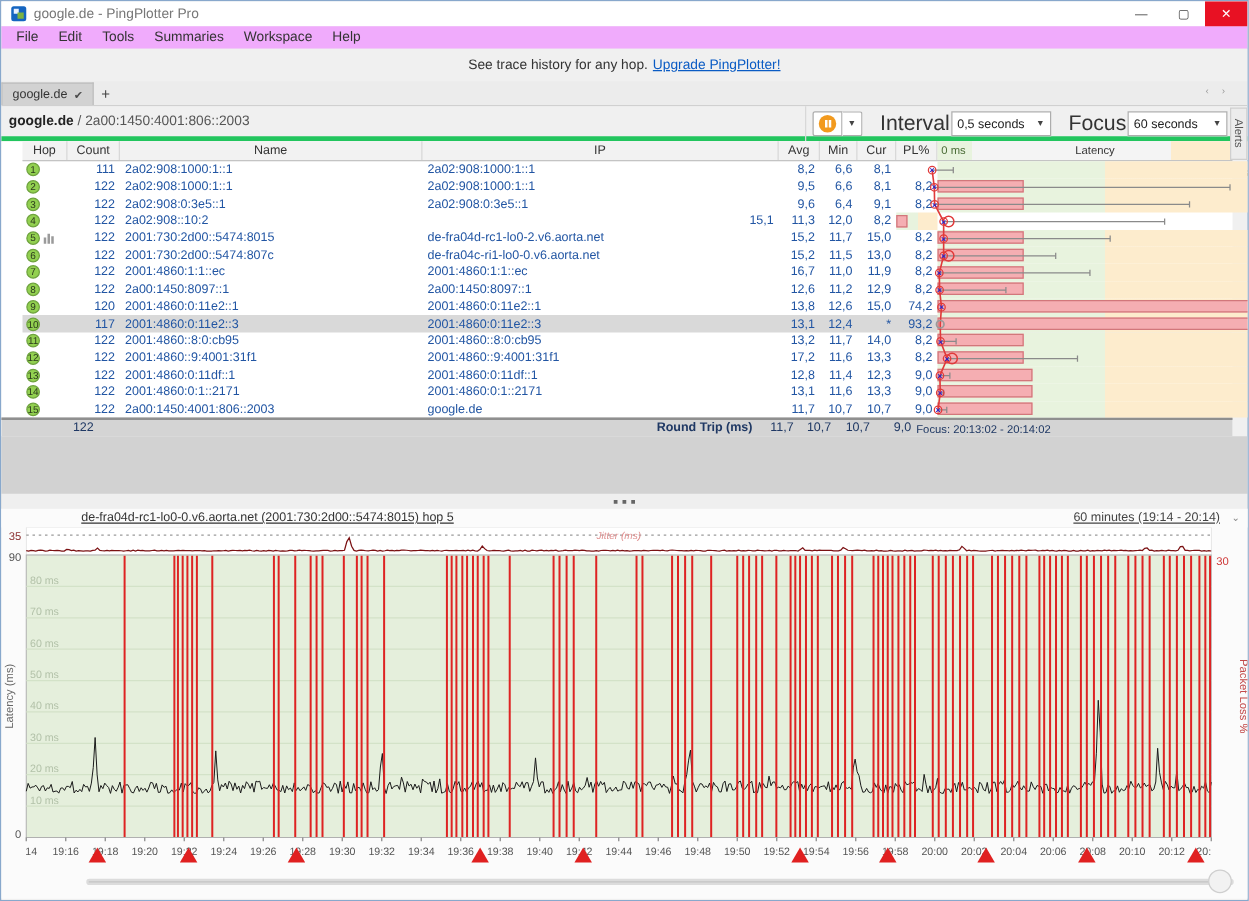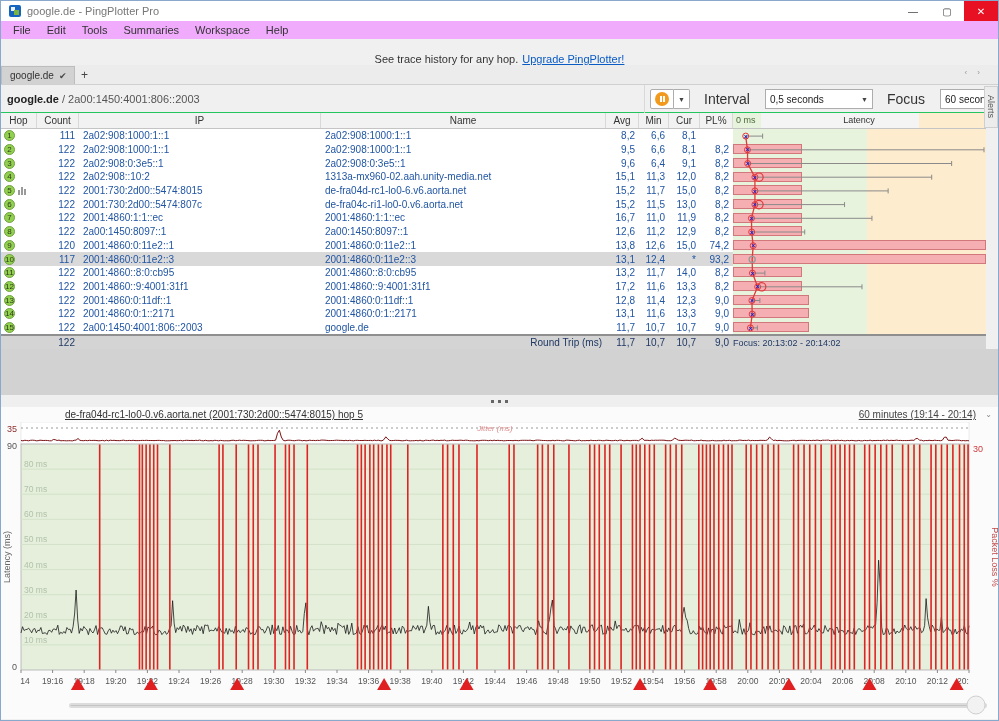--- a/index.html
+++ b/index.html
@@ -14,73 +14,73 @@
   .title-text { font-size:11px; color:#777; }
   .win-buttons { margin-left:auto; display:flex; height:20px; }
   .win-btn { width:34px; height:20px; font-size:10px; color:#444; display:flex; align-items:center; justify-content:center; }
   .win-btn.close { background:#e81123; color:#fff; }
 
   
   .menubar { height:18px; background:#f0abfc; display:flex; align-items:center; padding-left:4px; }
   .menu-item { font-size:11px; color:#333; padding:2px 8px; }
 
   
-  .notice { height:26px; display:flex; align-items:flex-end; justify-content:center; font-size:11px; color:#333; background:#f0f0f0; }
+  .notice { height:26px; display:flex; align-items:center; justify-content:center; font-size:11px; color:#333; background:#f0f0f0; }
   .notice a { color:#0a5bc4; text-decoration:underline; margin-left:4px; }
 
   
   .tabbar { height:20px; background:#ececec; display:flex; align-items:flex-end; position:relative; border-bottom:1px solid #d0d0d0; }
   .tab { height:18px; background:#d2d2d2; border:1px solid #bdbdbd; border-bottom:none; padding:2px 8px; font-size:10px; color:#333; display:flex; align-items:center; gap:5px; }
   .tab .check { font-size:9px; color:#4a4a4a; }
   .newtab { width:18px; height:18px; font-size:12px; color:#444; display:flex; align-items:center; justify-content:center; }
   .tab-arrows { position:absolute; right:14px; top:3px; font-size:8px; color:#999; letter-spacing:4px; }
 
   
-  .toolbar { height:28px; background:#f0f0f0; display:flex; align-items:center; position:relative; border-bottom:1px solid #22c55e; }
+  .toolbar { height:28px; background:#f0f0f0; display:flex; align-items:center; position:relative; border-bottom:4px solid #22c55e; }
   .target { font-size:11px; color:#555; margin-left:6px; }
   .target b { color:#222; }
   .tb-right { position:absolute; left:643px; top:0; height:28px; display:flex; align-items:center; border-left:1px solid #d8d8d8; padding-left:5px; }
   .pause-btn { width:24px; height:20px; background:#fff; border:1px solid #adadad; border-radius:2px 0 0 2px; display:flex; align-items:center; justify-content:center; }
   .pause-glyph { width:14px; height:14px; border-radius:50%; background:#f29a1e; position:relative; }
   .pause-glyph:before, .pause-glyph:after { content:""; position:absolute; top:4px; width:2px; height:6px; background:#fff; }
   .pause-glyph:before { left:4.5px; } .pause-glyph:after { left:8px; }
   .pause-drop { width:16px; height:20px; background:#fff; border:1px solid #adadad; border-left:none; border-radius:0 2px 2px 0; font-size:7px; color:#444; display:flex; align-items:center; justify-content:center; }
-  .combo-label { font-size:14px; color:#333; margin:0 15px 0 14px; }
-  .combo { width:108px; height:20px; background:#fff; border:1px solid #adadad; font-size:10px; color:#222; display:flex; align-items:center; padding:0 4px; position:relative; }
+  .combo-label { font-size:17px; color:#333; margin:0 1px 0 14px; }
+  .combo { width:80px; height:20px; background:#fff; border:1px solid #adadad; font-size:10px; color:#222; display:flex; align-items:center; padding:0 4px; position:relative; }
   .combo .arrow { position:absolute; right:4px; font-size:7px; color:#444; }
   .legend { margin-left:16px; width:88px; }
   .legend-labels { display:flex; font-size:8px; color:#333; justify-content:center; gap:14px; margin-bottom:1px; }
   .legend-bar { height:6px; display:flex; }
   .legend-bar i { display:block; height:6px; }
 
   .alerts-tab { position:absolute; right:0; top:85px; width:14px; height:42px; background:#ececec; border:1px solid #cfcfcf; writing-mode:vertical-rl; font-size:9px; color:#555; display:flex; align-items:center; justify-content:center; z-index:5; }
 
   
   .tablewrap { position:relative; width:985px; background:#fff; }
-  .trow { display:grid; grid-template-columns:36px 42px 242px 285px 33px 30px 31px 33px 253px; height:16px; align-items:center; font-size:10px; color:#2155a3; }
+  .trow { display:grid; grid-template-columns:36px 42px 242px 285px 33px 30px 31px 33px 253px; height:16px; align-items:center; font-size:10px; color:#2155a3;margin-left:17px; }
   .trow.head { height:16px; background:#f2f2f2; border-bottom:1px solid #c4c4c4; color:#333; }
   .trow.head > div { border-right:1px solid #d8d8d8; height:100%; display:flex; align-items:center; }
   .trow.body { height:13.7px; }
   .trow.body.sel { background:#d9d9d9; }
   .c { padding:0 4px; white-space:nowrap; overflow:hidden; }
   .c.r { text-align:right; justify-content:flex-end; }
   .c.ctr { text-align:center; justify-content:center; }
   .hopcell { display:flex; align-items:center; gap:3px; padding-left:3px; }
   .badge { width:11px; height:11px; border-radius:50%; background:#92d050; border:1px solid #6fa33f; color:#2c3b1c; font-size:8px; display:flex; align-items:center; justify-content:center; flex:0 0 11px; }
   .minichart { display:flex; gap:1px; align-items:flex-end; height:8px; }
   .minichart i { width:2px; background:#9a9a9a; display:block; }
   .latcell { position:relative; height:100%; background:linear-gradient(to right,#e8f3de 0,#e8f3de 53%,#fdeccd 53%,#fdeccd 100%); }
   .lathead { position:relative; height:100%; font-size:9px; color:#444; background:linear-gradient(to right,#e8f3de 0,#e8f3de 11%,#f4f4f4 11%,#f4f4f4 74%,#fdeccd 74%,#fdeccd 100%);padding-left:30px; }
   .lathead .lh-l { position:absolute; left:3px; top:2px; color:#4a6b35; }
   .lathead .lh-c { position:absolute; left:0; right:0; text-align:center; top:2px; color:#333; }
   .lathead .lh-r { position:absolute; right:3px; top:20px; color:#8a6a2f; }
   .plbar { position:absolute; left:0; top:1.5px; height:10px; background:#f5aeb2; border:1px solid #d2777b; }
   #lat-overlay { position:absolute; left:732px; top:16px; width:253px; height:206px; pointer-events:none; }
   .rtrow { display:grid; grid-template-columns:36px 42px 242px 285px 33px 30px 31px 33px 253px; height:15px; align-items:center; font-size:10px; color:#1f3864; background:#d4d4d4; border-top:2px solid #8f8f8f; }
-  .rtrow b { font-weight:normal; }
+  .rtrow b { font-weight:bold; }
   .focus-lbl { padding-right:4px; font-size:9px; color:#1f3864; }
 
   
   .splitter { height:58px; background:#d2d2d2; position:relative; }
   .splitter .grip-strip { position:absolute; left:0; right:0; bottom:0; height:12px; background:#efefef; display:flex; align-items:center; justify-content:center; gap:4px; }
   .grip-strip i { width:3px; height:3px; background:#666; display:block; }
 
   
   .graphpanel { position:relative; width:999px; height:312px; background:#fbfbfb; }
   .graph-header { height:15px; display:flex; align-items:center; font-size:10px; color:#333; background:#fbfbfb; }
@@ -153,22 +153,22 @@
     </div>
   </div>
 </div>
 
 <div class="alerts-tab">Alerts</div>
 
 <div class="tablewrap">
   <div class="trow head">
     <div class="c ctr">Hop</div>
     <div class="c ctr">Count</div>
+    <div class="c ctr">Name</div>
     <div class="c ctr">IP</div>
-    <div class="c ctr">Name</div>
     <div class="c ctr">Avg</div>
     <div class="c ctr">Min</div>
     <div class="c ctr">Cur</div>
     <div class="c ctr">PL%</div>
     <div class="lathead">
       <span class="lh-l">0 ms</span>
       <span class="lh-c">Latency</span>
       <span class="lh-r">189 ms</span>
     </div>
   </div>
@@ -215,41 +215,40 @@
         <div class="latcell">
           <div class="plbar" style="width: 27.3%;"></div>
         </div>
       </div>
       <div class="trow body">
         <div class="hopcell">
           <div class="badge">4</div>
         </div>
         <div class="c r">122</div>
         <div class="c">2a02:908::10:2</div>
-        <div class="c">1313a-mx960-02.aah.unity-media.net</div>
         <div class="c r">15,1</div>
         <div class="c r">11,3</div>
         <div class="c r">12,0</div>
         <div class="c r">8,2</div>
         <div class="latcell">
           <div class="plbar" style="width: 27.3%;"></div>
         </div>
       </div>
       <div class="trow body">
         <div class="hopcell">
           <div class="badge">5</div>
           <div class="minichart">
             <i style="height: 5px;"></i>
             <i style="height: 8px;"></i>
             <i style="height: 6px;"></i>
           </div>
         </div>
         <div class="c r">122</div>
         <div class="c">2001:730:2d00::5474:8015</div>
-        <div class="c">de-fra04d-rc1-lo0-6.v6.aorta.net</div>
+        <div class="c">de-fra04d-rc1-lo0-2.v6.aorta.net</div>
         <div class="c r">15,2</div>
         <div class="c r">11,7</div>
         <div class="c r">15,0</div>
         <div class="c r">8,2</div>
         <div class="latcell">
           <div class="plbar" style="width: 27.3%;"></div>
         </div>
       </div>
       <div class="trow body">
         <div class="hopcell">

